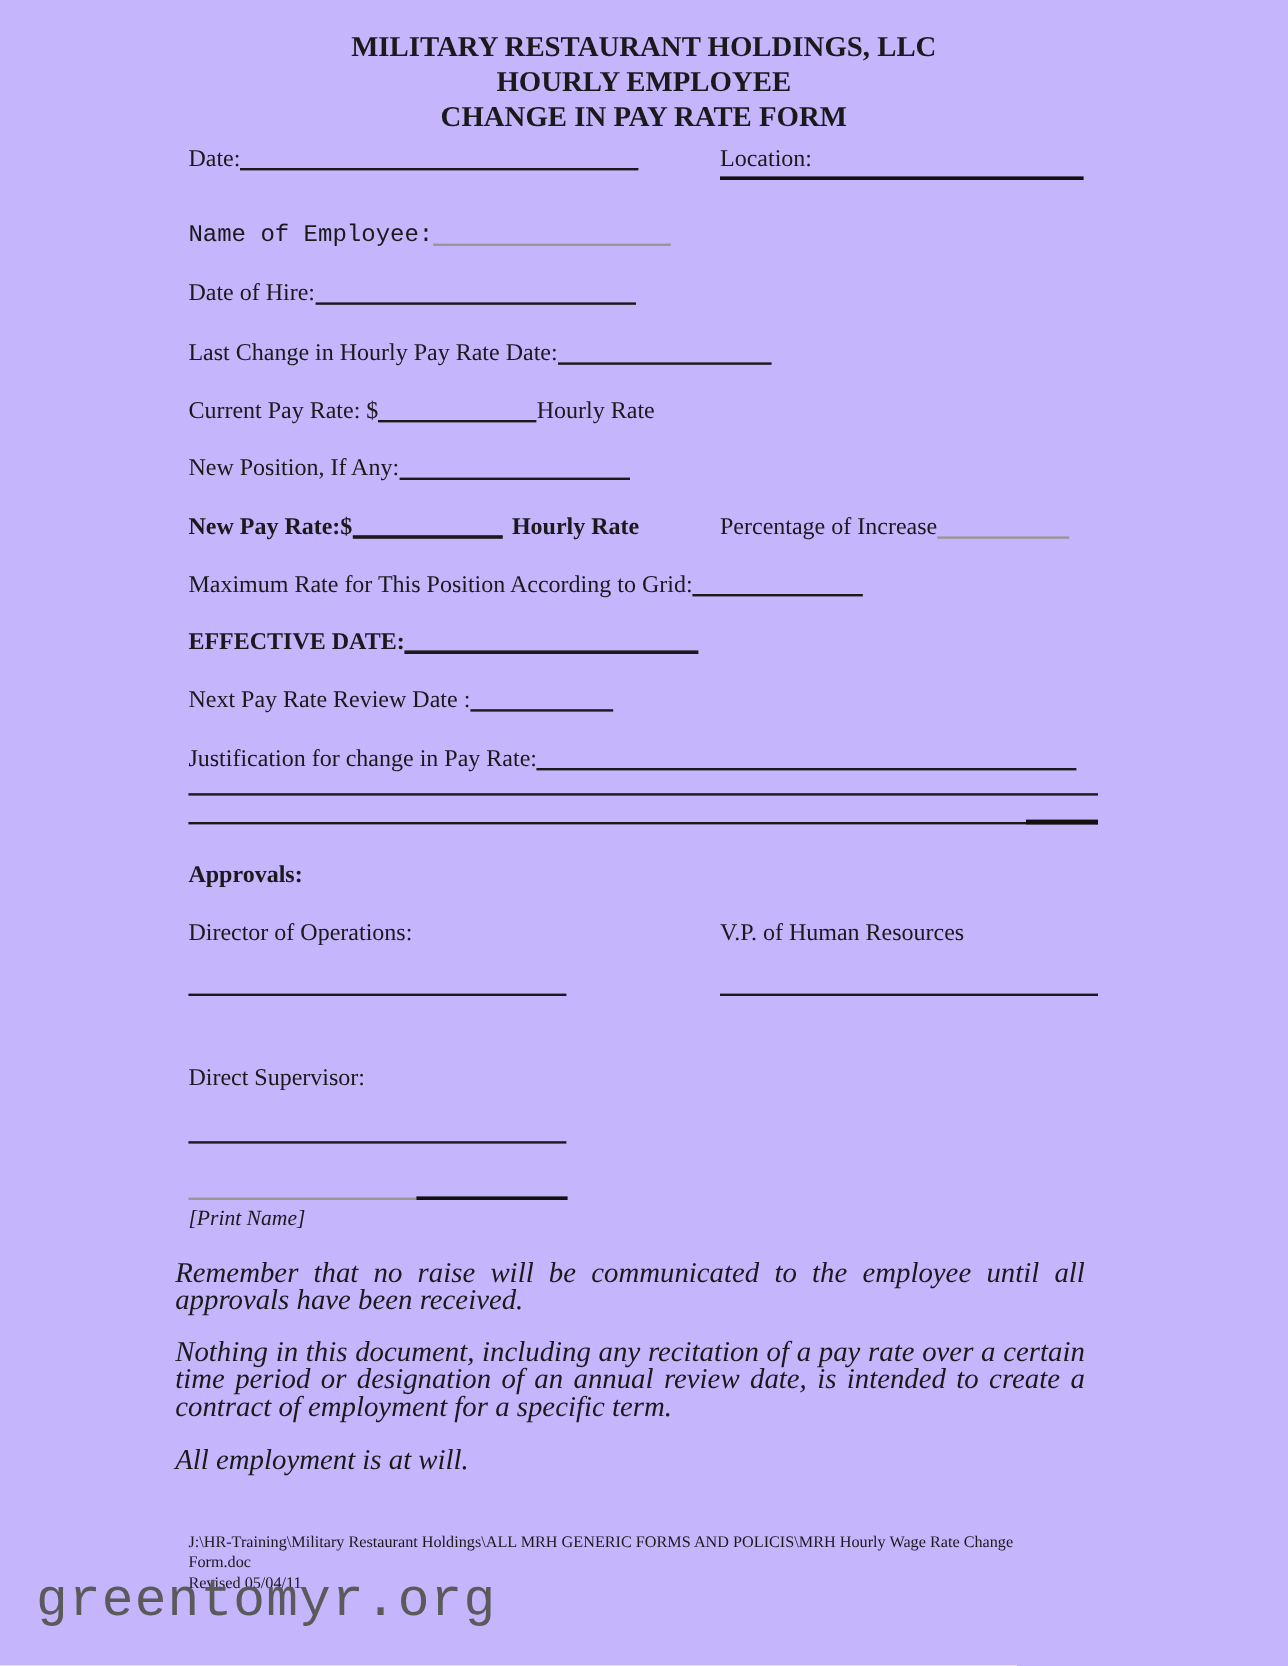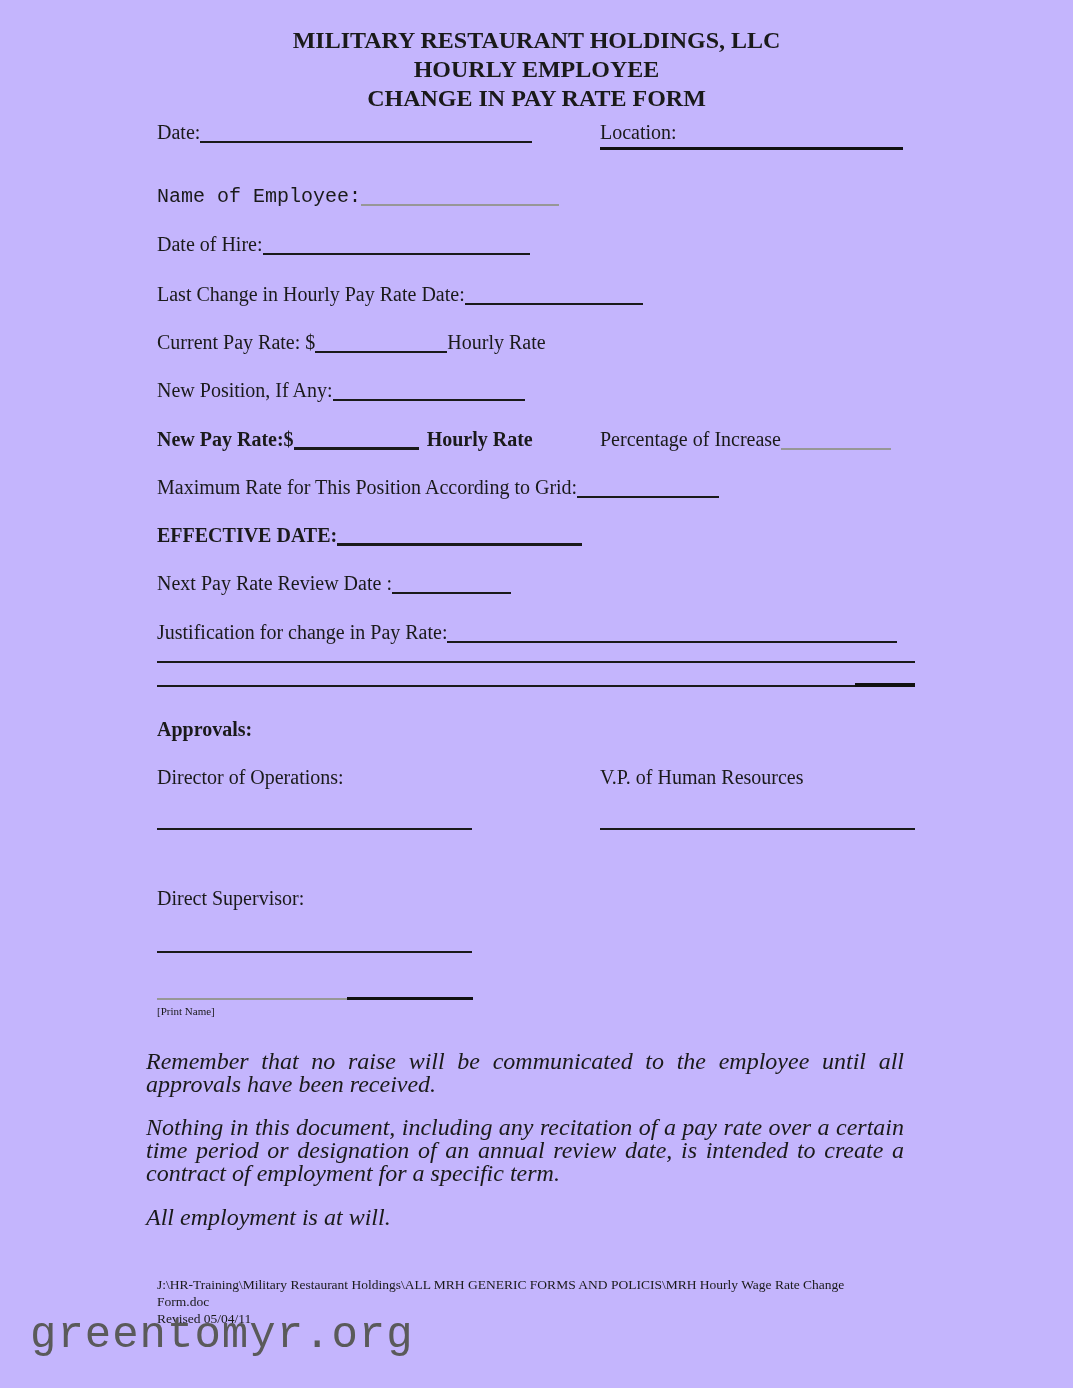--- a/index.html
+++ b/index.html
@@ -39,21 +39,21 @@
     position:absolute; left:157px; width:758px;
     border-top:2px solid #1a1a1a; height:0;
   }
   .seg { position:absolute; height:0; }
   .para {
     position:absolute; left:146px; width:758px;
     font-size:24px; line-height:23px;
     text-align:justify;
     font-style:italic;
   }
-  .printname { position:absolute; left:157px; font-size:11px; }
+  .printname { position:absolute; left:157px; font-size:18px;font-style:italic; }
   .footer {
     position:absolute; left:157px; top:1276px;
     font-size:13.5px; line-height:17px; width:760px;
   }
   .watermark {
     position:absolute; left:30px; top:1310px;
     font-family:"Liberation Mono", monospace;
     font-size:44px; letter-spacing:1px;
     color:#5a5a5a;
   }

